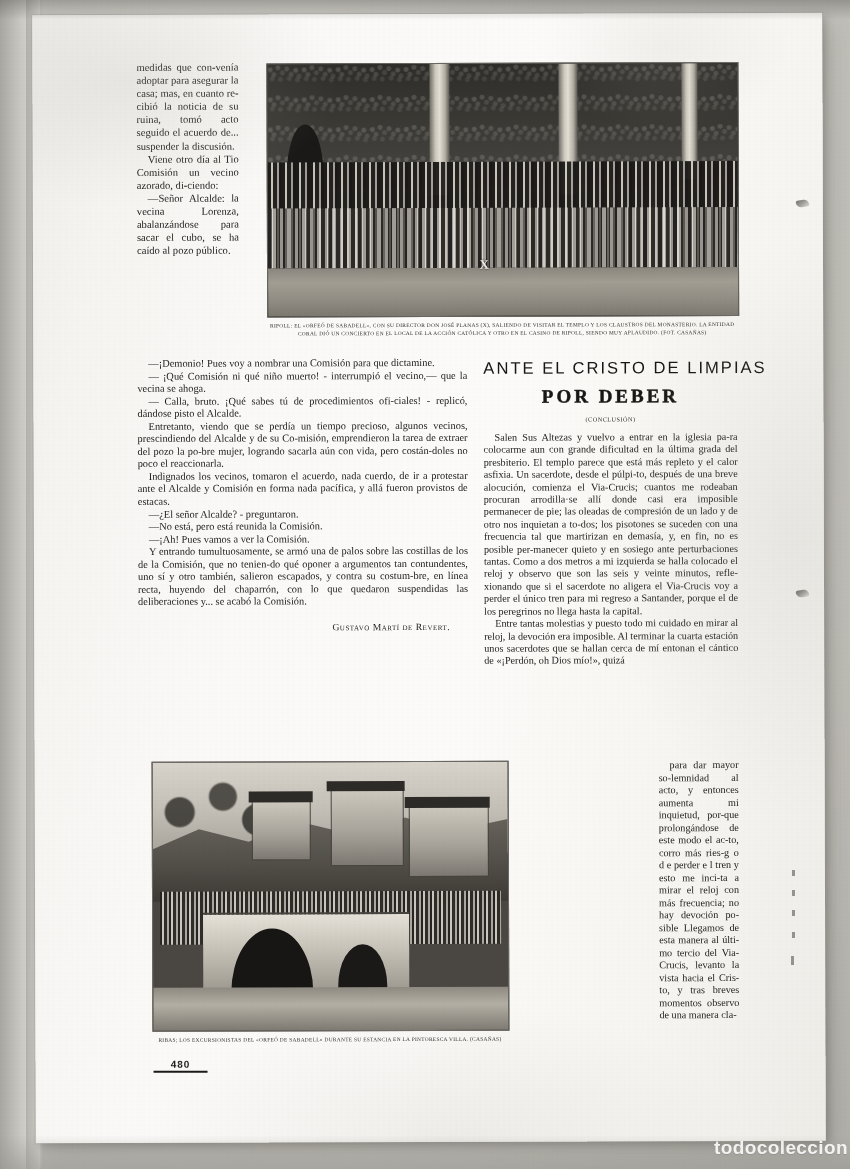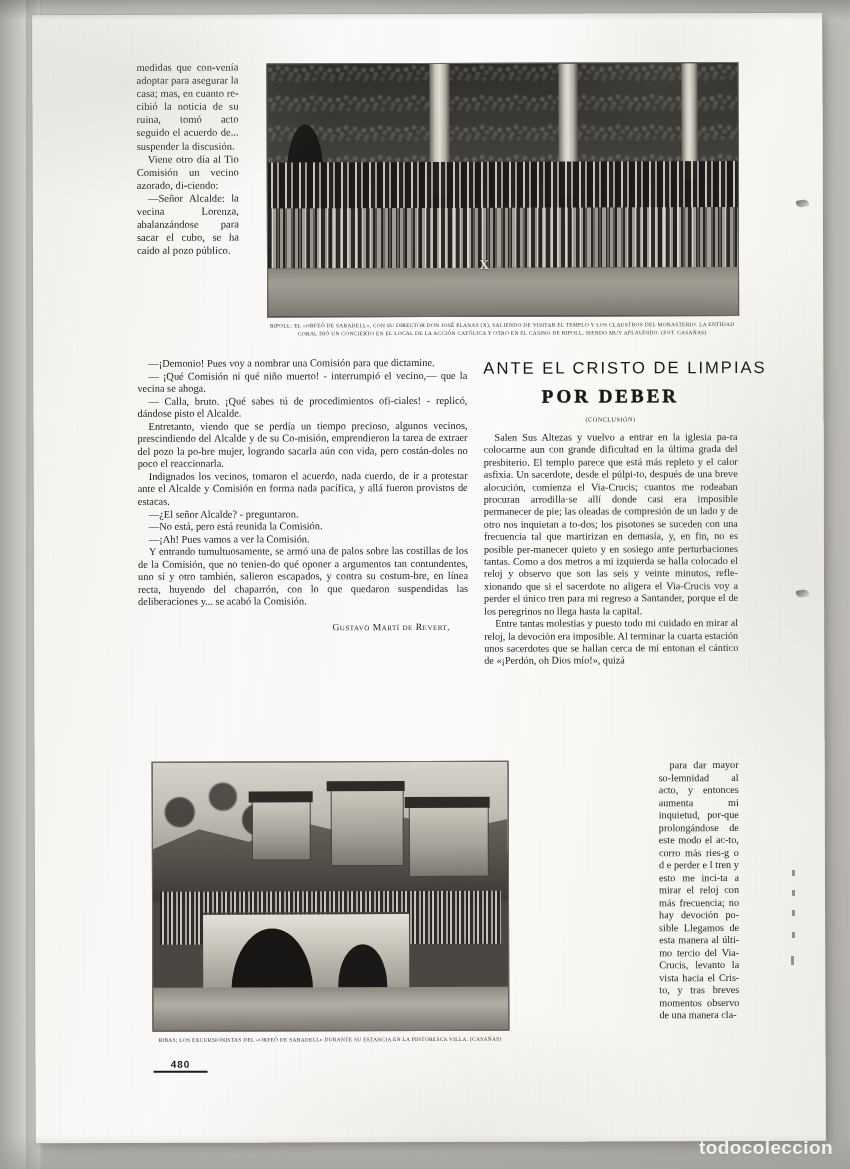--- a/index.html
+++ b/index.html
@@ -384,21 +384,21 @@
   }
   #folio-rule {
     margin-top: 1px;
     height: 2px;
     background: #1c1a18;
   }
 
   
   #watermark {
     position: absolute;
-    right: 17px;
+    right: 2px;
     bottom: 10px;
     font-family: "Liberation Sans", sans-serif;
     font-size: 19px;
     font-weight: bold;
     letter-spacing: .4px;
     color: rgba(255,255,255,.88);
     text-shadow: 0 1px 1px rgba(120,118,112,.35);
     user-select: none;
     margin-left: 33px;
   }

